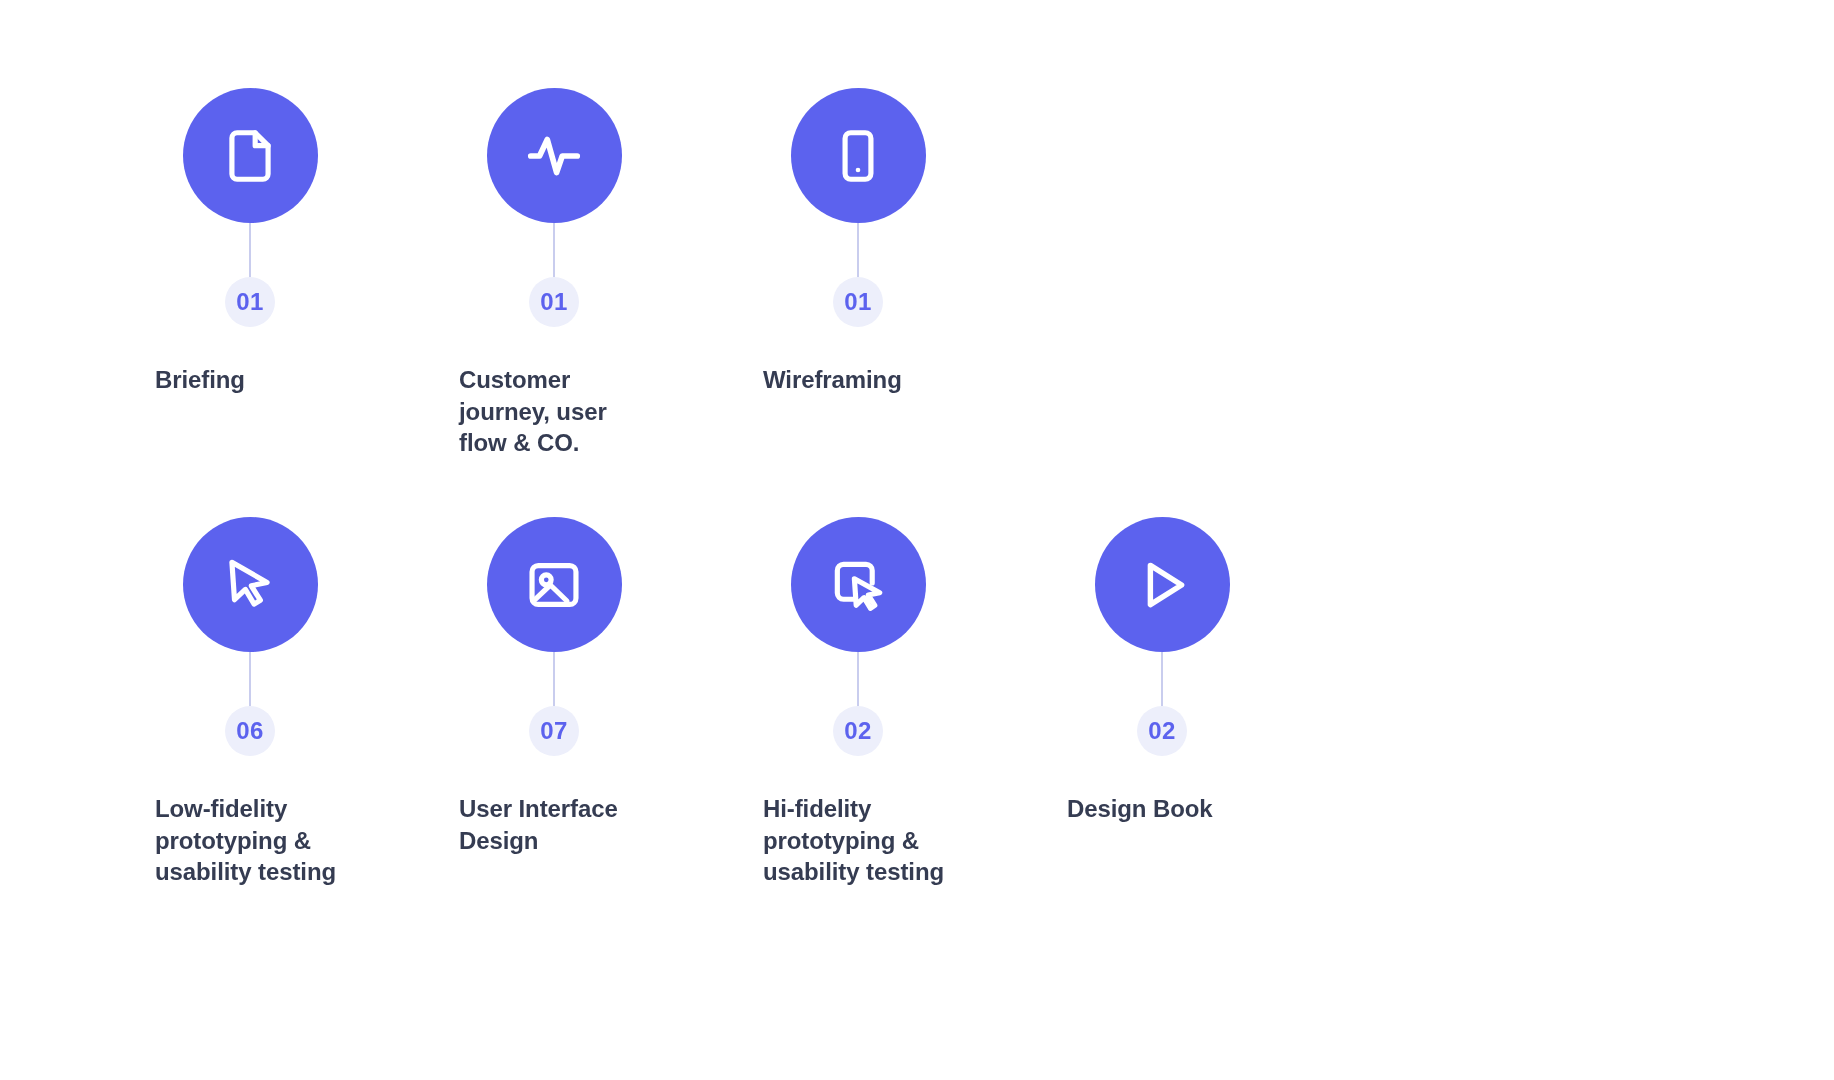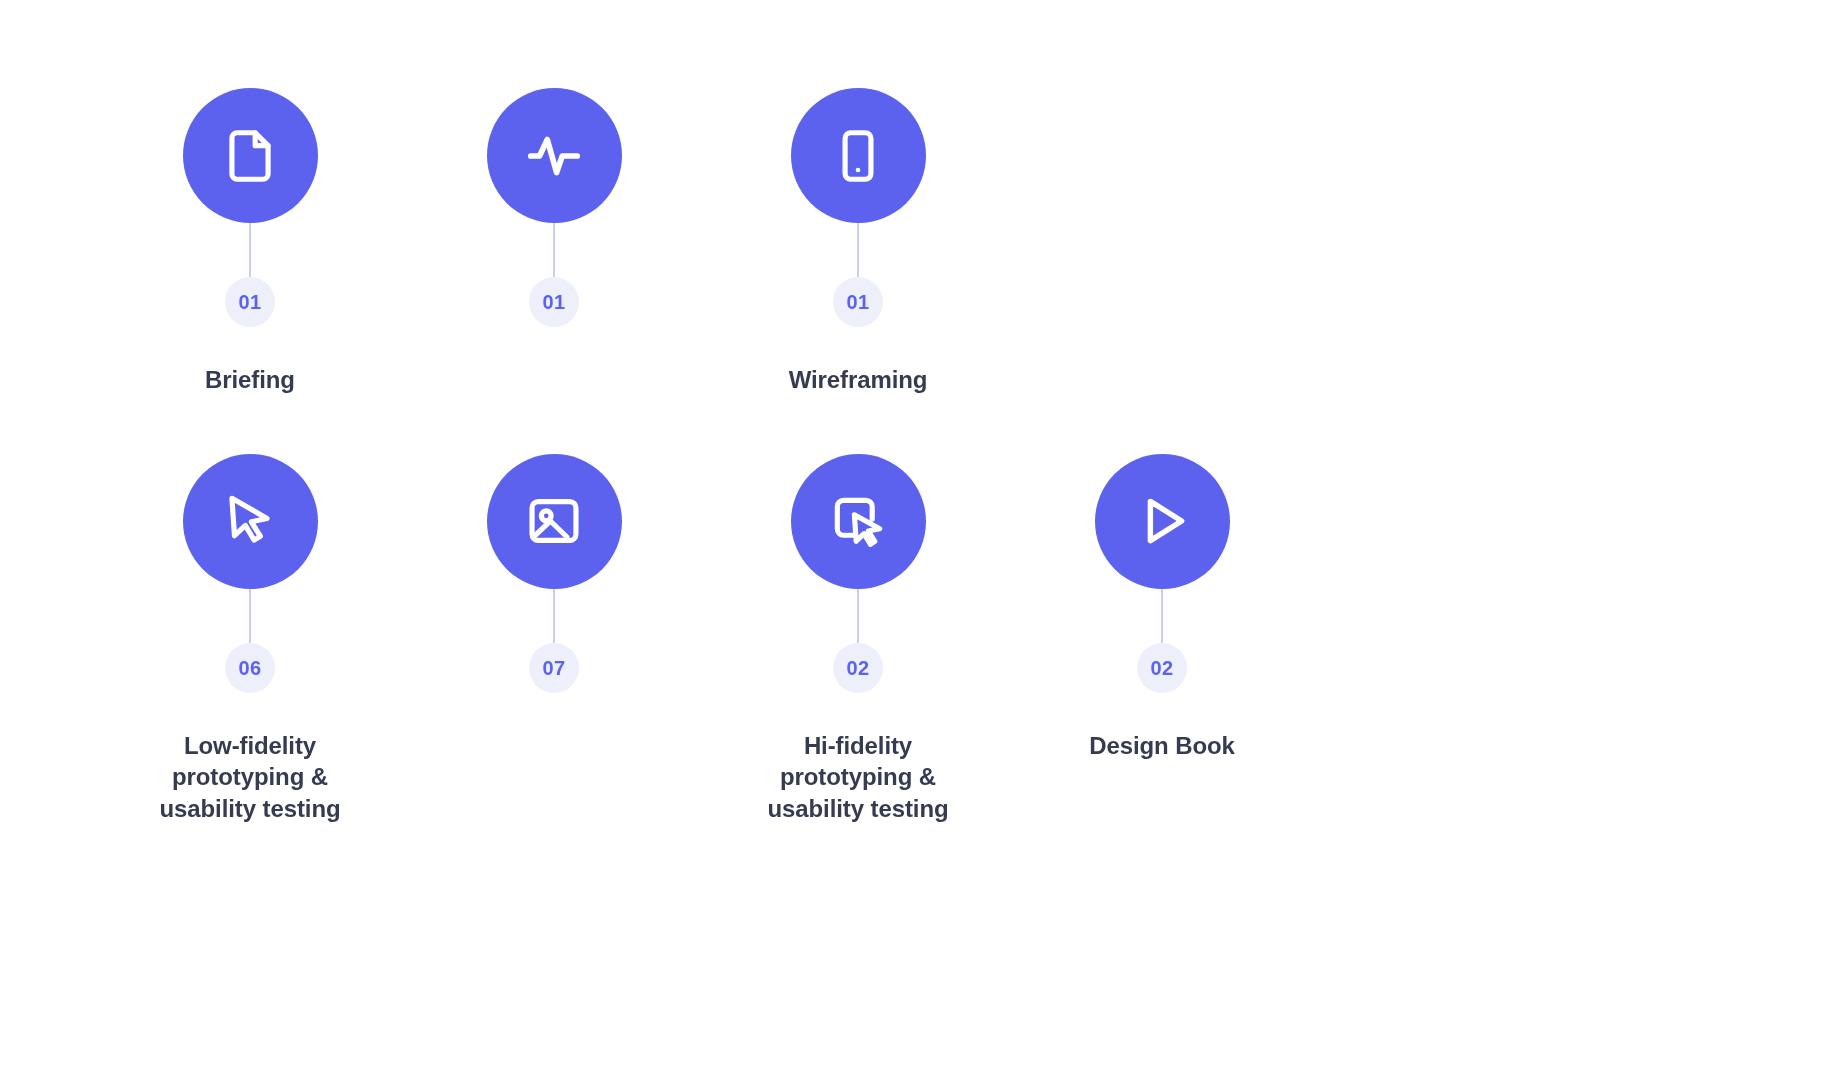--- a/index.html
+++ b/index.html
@@ -70,31 +70,30 @@
     width: 50px;
     height: 50px;
     border-radius: 50%;
     background: #edeffb;
     display: flex;
     align-items: center;
     justify-content: center;
     flex: 0 0 auto;
   }
   .badge-num {
-    font-size: 20px;
+    font-size: 24px;
     font-weight: bold;
     color: #5C62EE;
     letter-spacing: 0.3px;
     line-height: 1;
   }
 
   .label {
     margin-top: 37px;
     width: 190px;
-    text-align: center;
     font-size: 24px;
     font-weight: bold;
     color: #353c52;
     line-height: 1.32;
     letter-spacing: -0.1px;
     white-space: pre-line;
   }
 </style>
 </head>
 <body>
@@ -126,20 +125,23 @@
         <span>
           <svg viewBox="0 0 24 24" fill="none" stroke="#ffffff" stroke-width="2.2" stroke-linecap="round" stroke-linejoin="round">
             <path d="M3 12h3.4l3-6.4 3.6 12.8 2.2-6.4H21"></path>
           </svg>
         </span>
       </div>
       <div class="connector"></div>
       <div class="badge">
         <span class="badge-num">01</span>
       </div>
+      <div class="label">Customer
+journey, user
+flow &amp; CO.</div>
     </div>
 
     <div class="step">
       <div class="icon-circle">
         <span>
           <svg viewBox="0 0 24 24" fill="none" stroke="#ffffff" stroke-width="2" stroke-linecap="round" stroke-linejoin="round">
             <rect x="7" y="3" width="10" height="18" rx="2.2"></rect>
             <circle cx="12" cy="17.4" r="0.9" fill="#ffffff" stroke="none"></circle>
           </svg>
         </span>
@@ -179,20 +181,22 @@
             <rect x="3.5" y="4.5" width="17" height="15" rx="2.4"></rect>
             <circle cx="9" cy="10" r="1.9"></circle>
             <path d="M4 18.2 10.6 12l6.4 6.2"></path>
           </svg>
         </span>
       </div>
       <div class="connector"></div>
       <div class="badge">
         <span class="badge-num">07</span>
       </div>
+      <div class="label">User Interface
+Design</div>
     </div>
 
     <div class="step">
       <div class="icon-circle">
         <span>
           <svg viewBox="0 0 24 24" fill="none" stroke="#ffffff" stroke-width="2" stroke-linecap="round" stroke-linejoin="round">
             <path d="M17.5 11.2V6.4a2.4 2.4 0 0 0-2.4-2.4H6.4A2.4 2.4 0 0 0 4 6.4v8.7a2.4 2.4 0 0 0 2.4 2.4h4.1"></path>
             <path d="M10.6 9.6 20.4 15l-4.4 0.9 2.5 4-1.7 1.1-2.5-4.1-3 2.9z"></path>
           </svg>
         </span>

